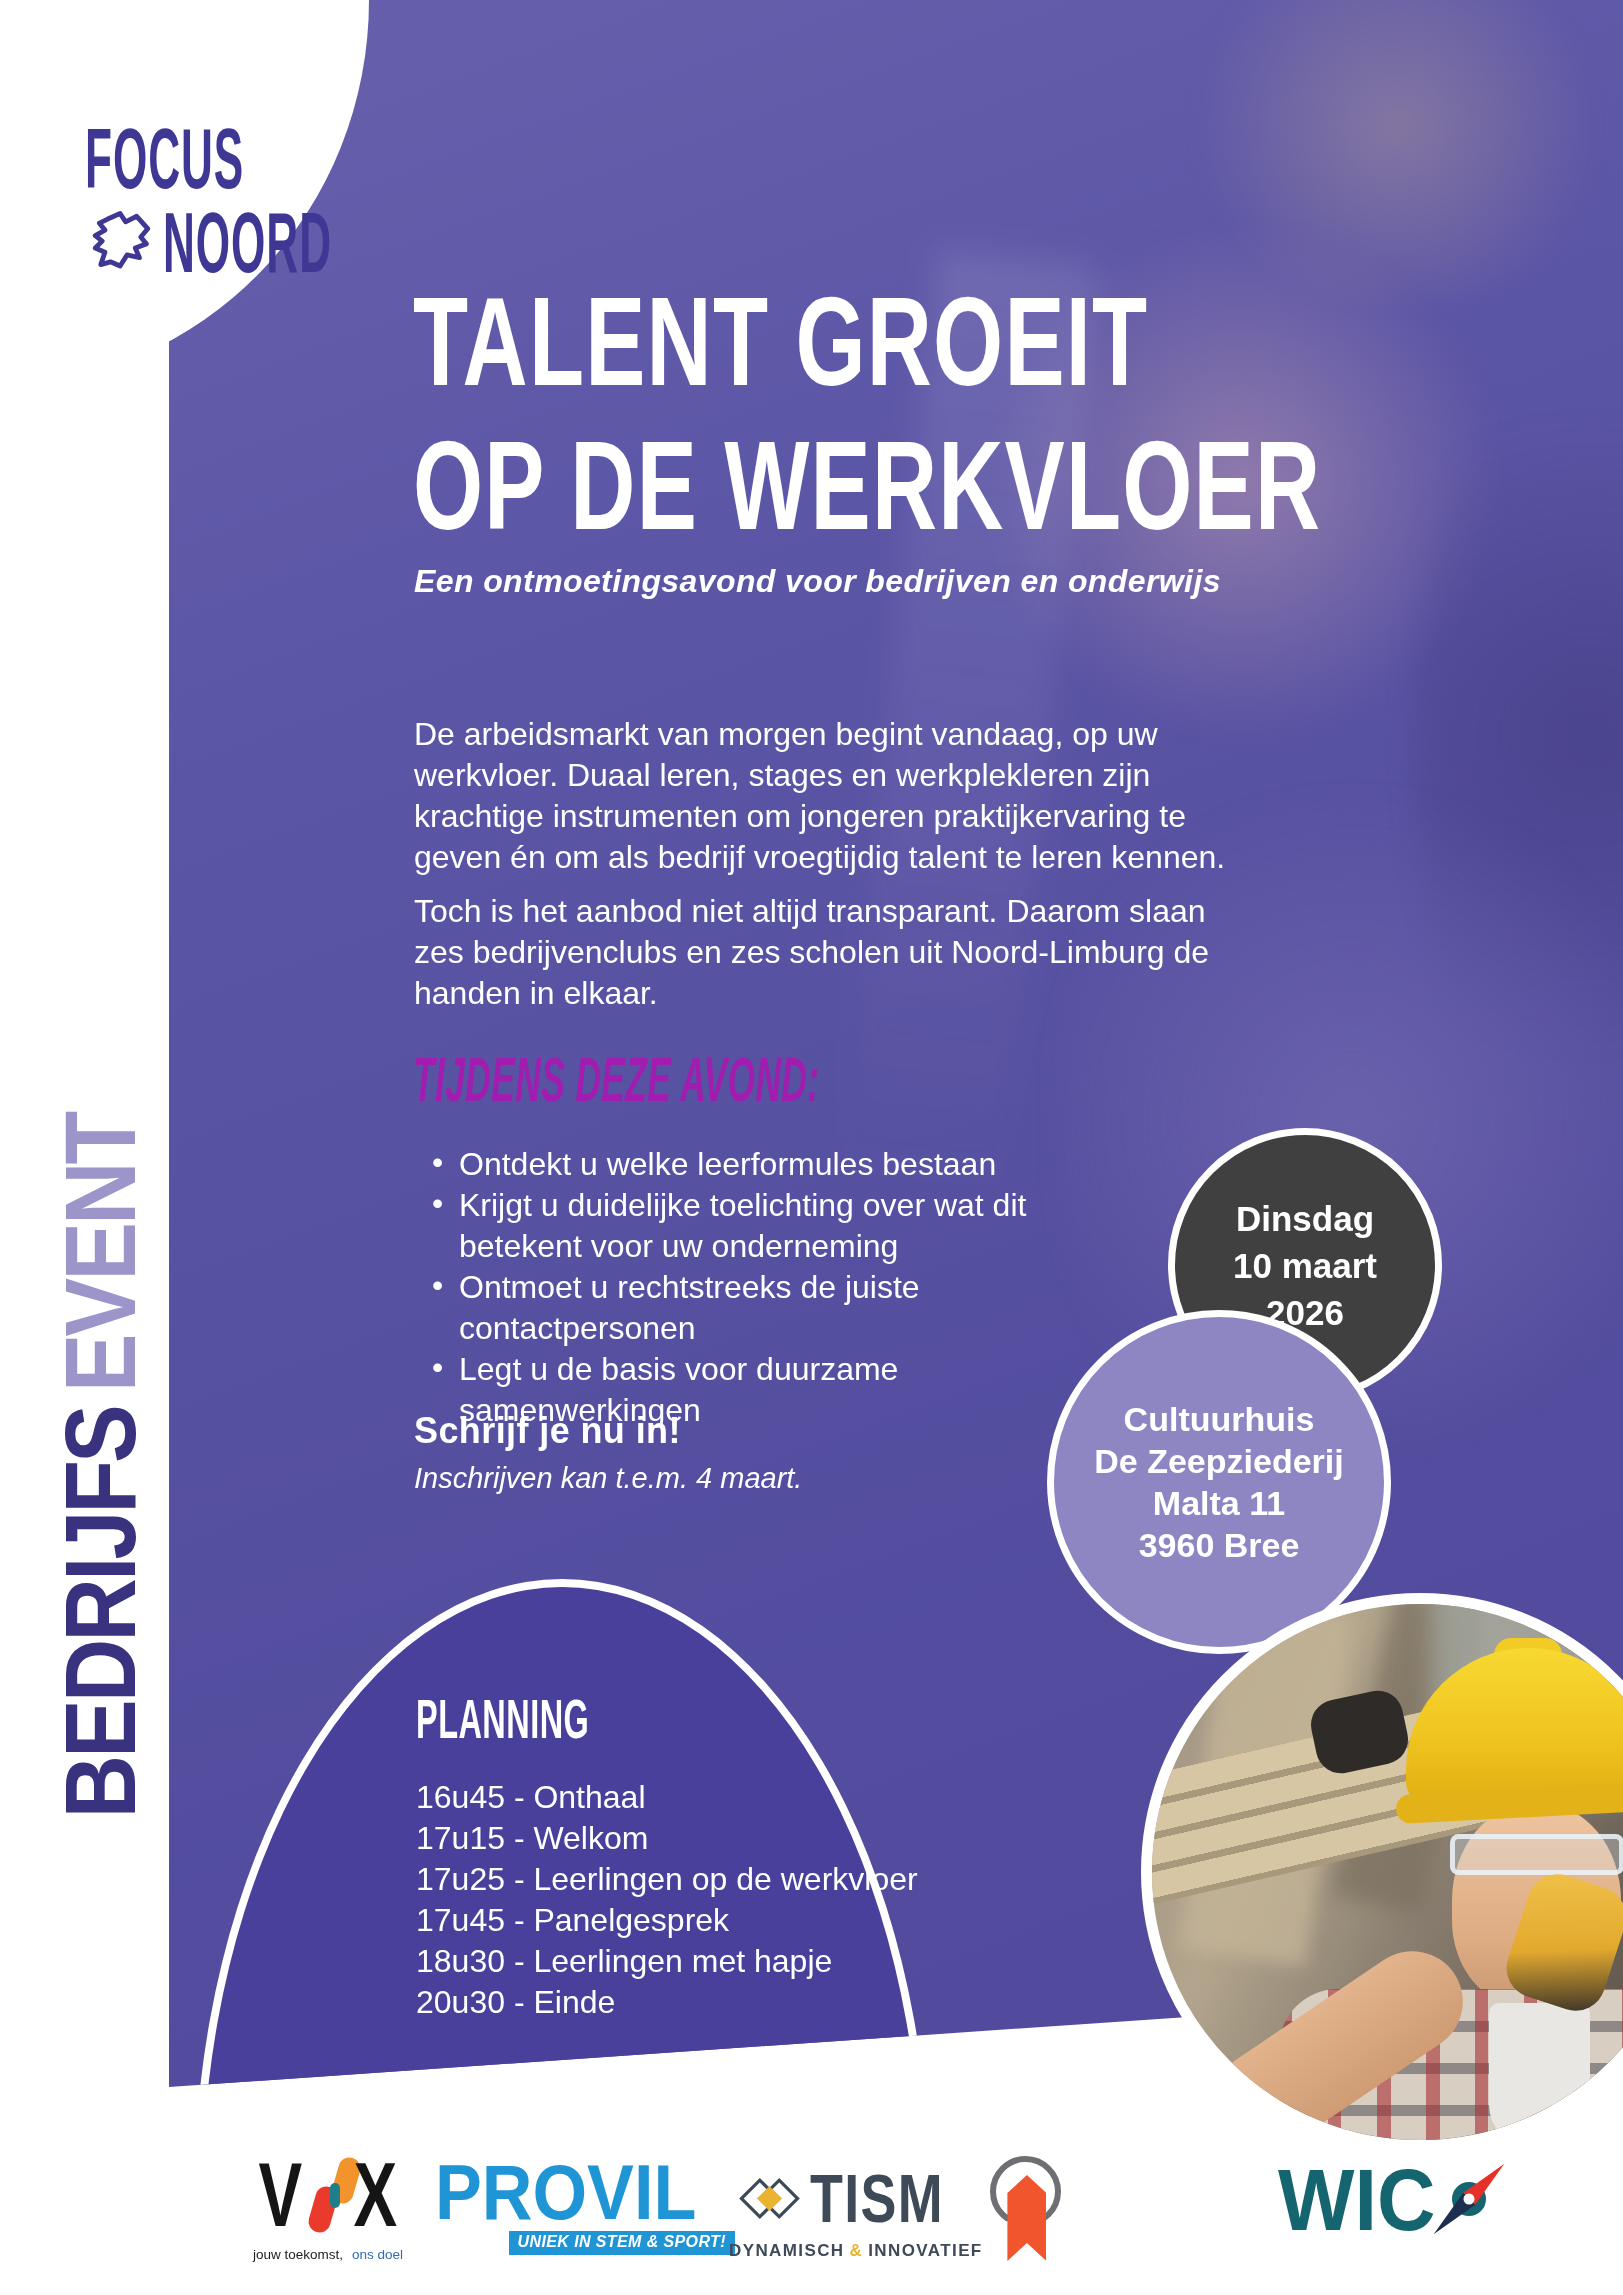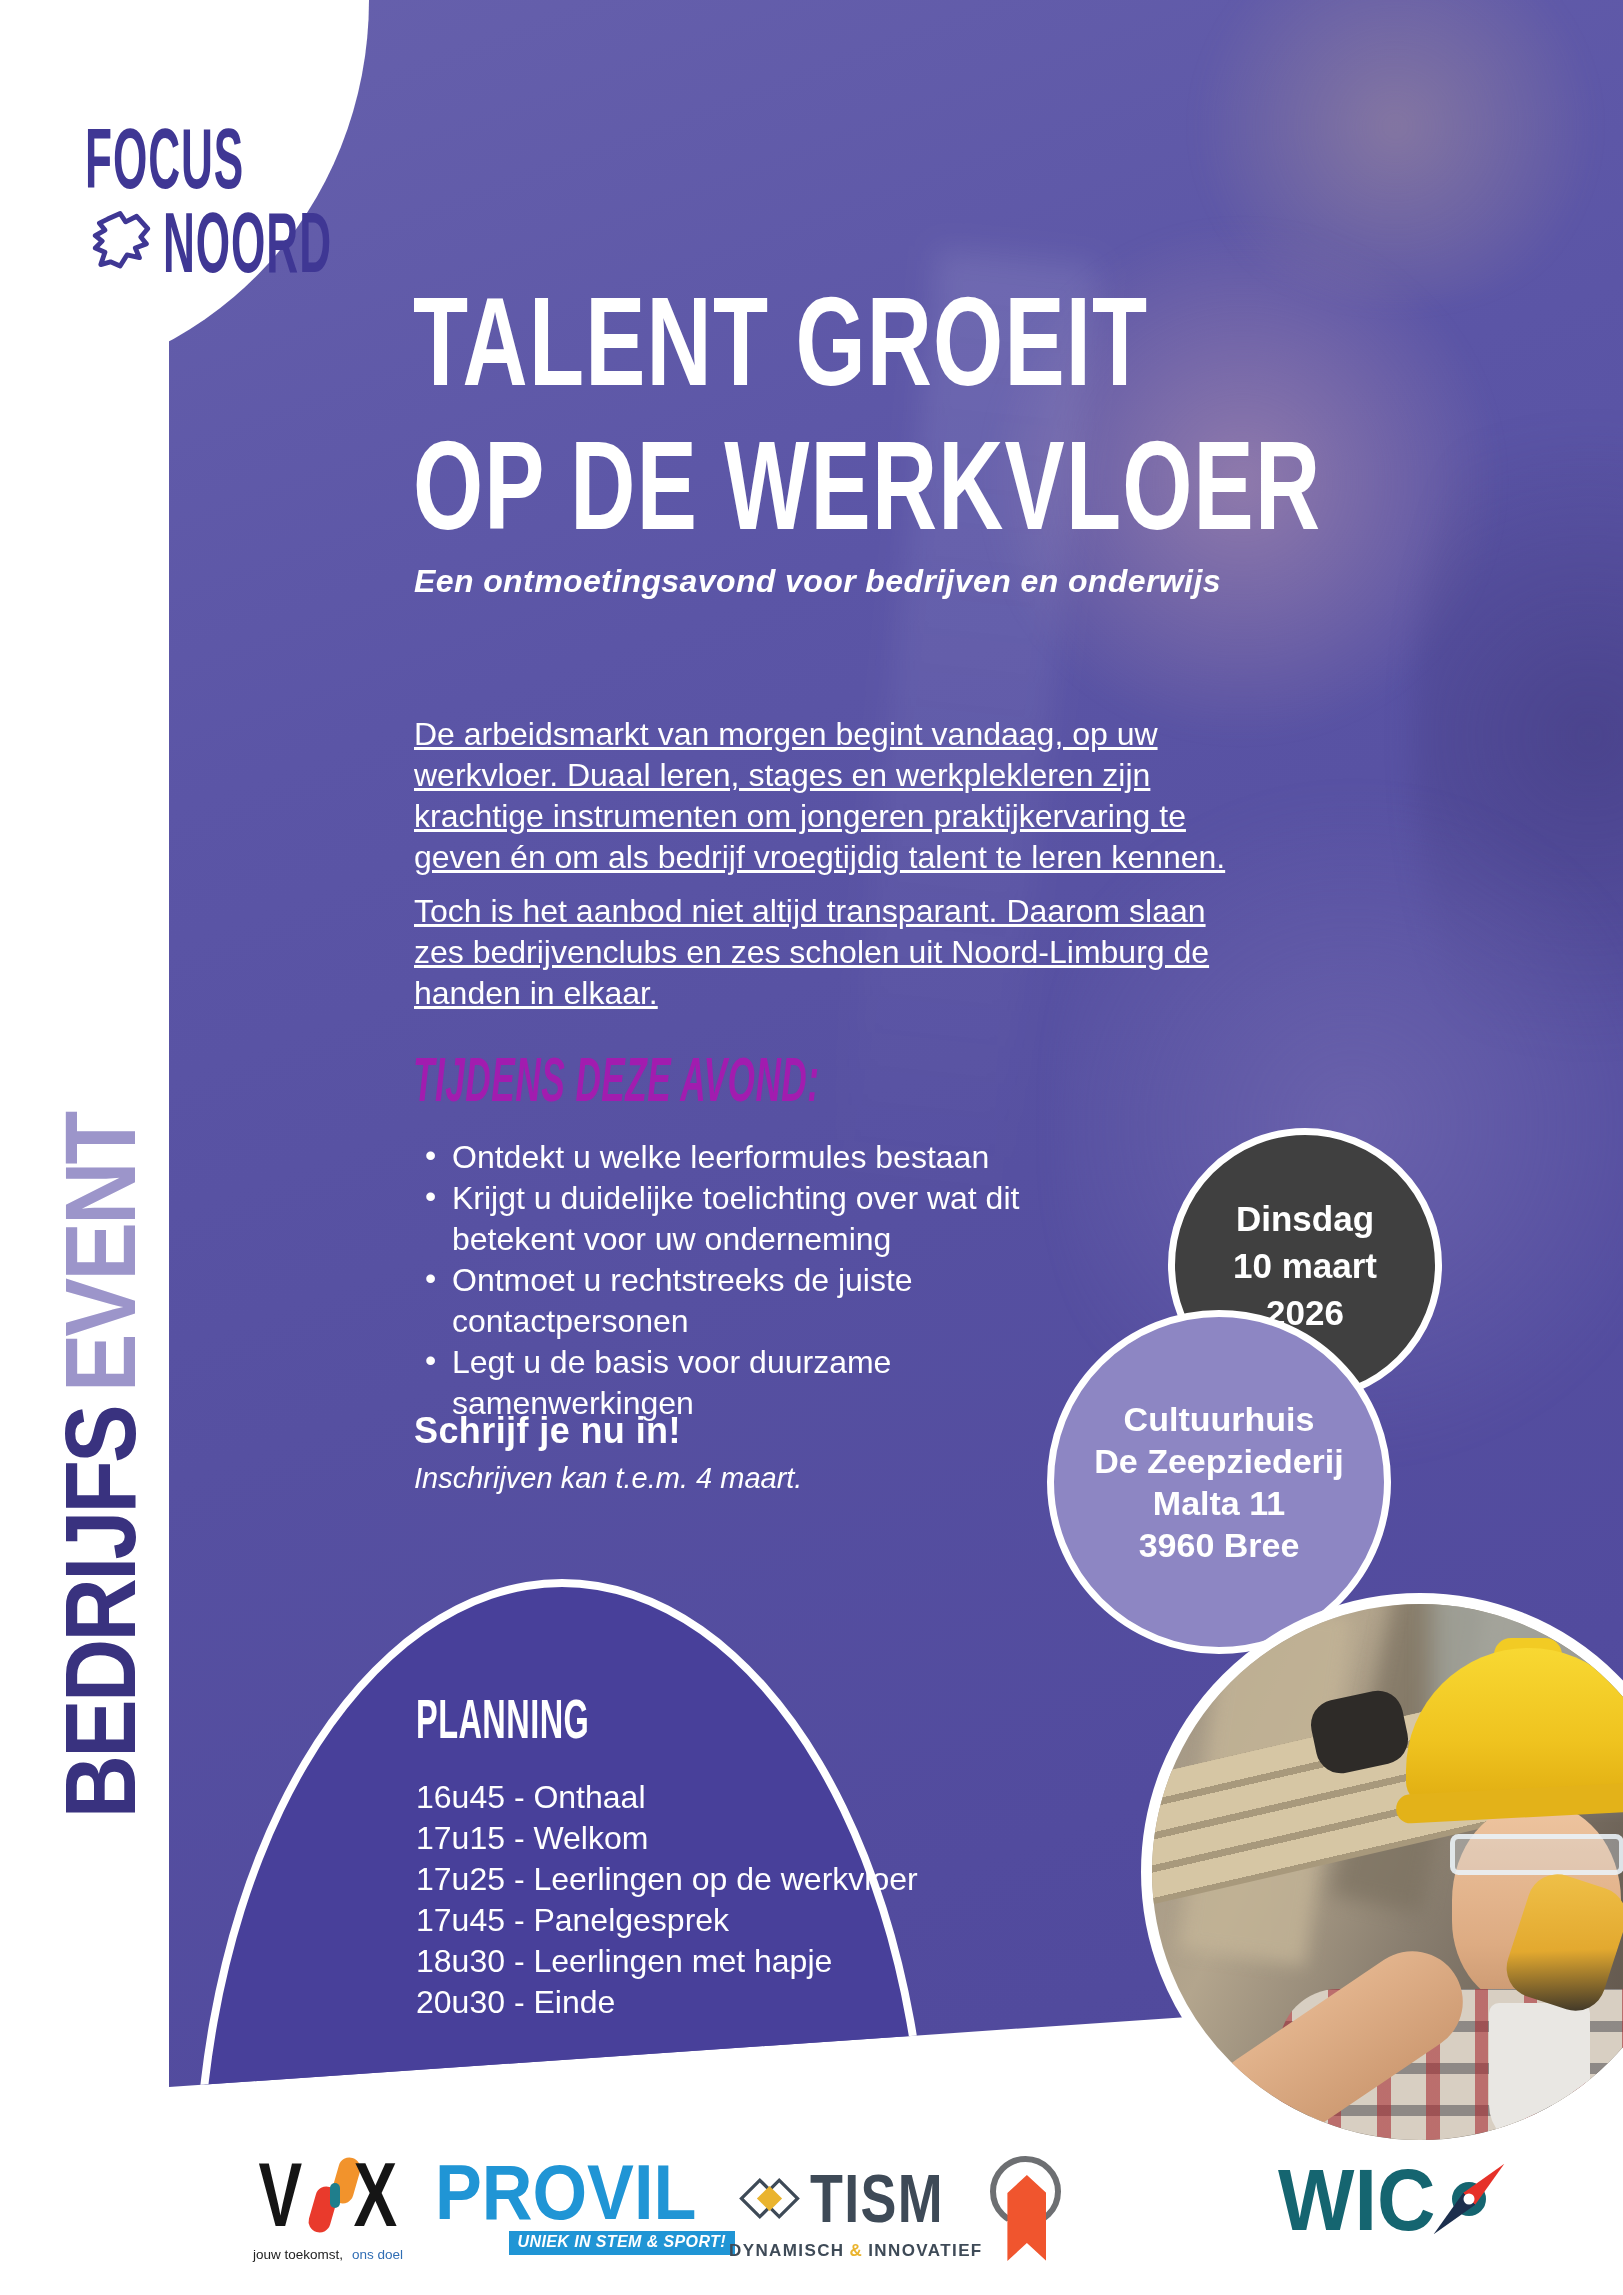--- a/index.html
+++ b/index.html
@@ -44,29 +44,29 @@
   
   .title { position:absolute; left:413px; top:269px; color:#fff; font-weight:bold;
     font-size:127px; line-height:144px; white-space:nowrap; }
   .title .tl { display:inline-block; transform:scaleX(.71); transform-origin:left center; letter-spacing:1.7px; }
   .subtitle { position:absolute; left:414px; top:563px; color:#fff; font-size:32px;
     font-weight:bold; font-style:italic; letter-spacing:0.4px; white-space:nowrap; }
 
   
   .intro { position:absolute; left:414px; top:714px; width:972px; color:#fff;
     font-size:32px; line-height:41px; }
-  .intro p { margin:0; white-space:pre-line;text-decoration:underline; }
+  .intro p { margin:0; white-space:pre-line; }
   .intro .p2 { margin-top:12.7px; }
 
   
   .agenda-heading { position:absolute; left:413px; top:1045px; color:#a21caf; font-weight:bold;
     font-size:63px; line-height:68px; white-space:nowrap;font-style:italic; }
   .agenda-heading .cnd { display:inline-block; transform:scaleX(.56); transform-origin:left center; letter-spacing:0.8px; }
   .bullets { position:absolute; left:413px; top:1130px; width:845px; }
-  .bullets ul { list-style:none; margin:7px; padding:0; }
+  .bullets ul { list-style:none; margin:14px; padding:0; }
   .bullets li { position:relative; padding-left:32px; color:#fff; font-size:32px; line-height:41px;
     white-space:pre-line; }
   .bullets li::before { content:"\2022"; position:absolute; left:5px; top:-1.7px; color:#fff; }
 
   
   .cta { position:absolute; left:414px; top:1410px; color:#fff; }
   .cta-title { font-size:36px; font-weight:bold; letter-spacing:0.4px; }
   .cta-note { margin-top:10px; font-size:29px; font-style:italic; }
 
   

